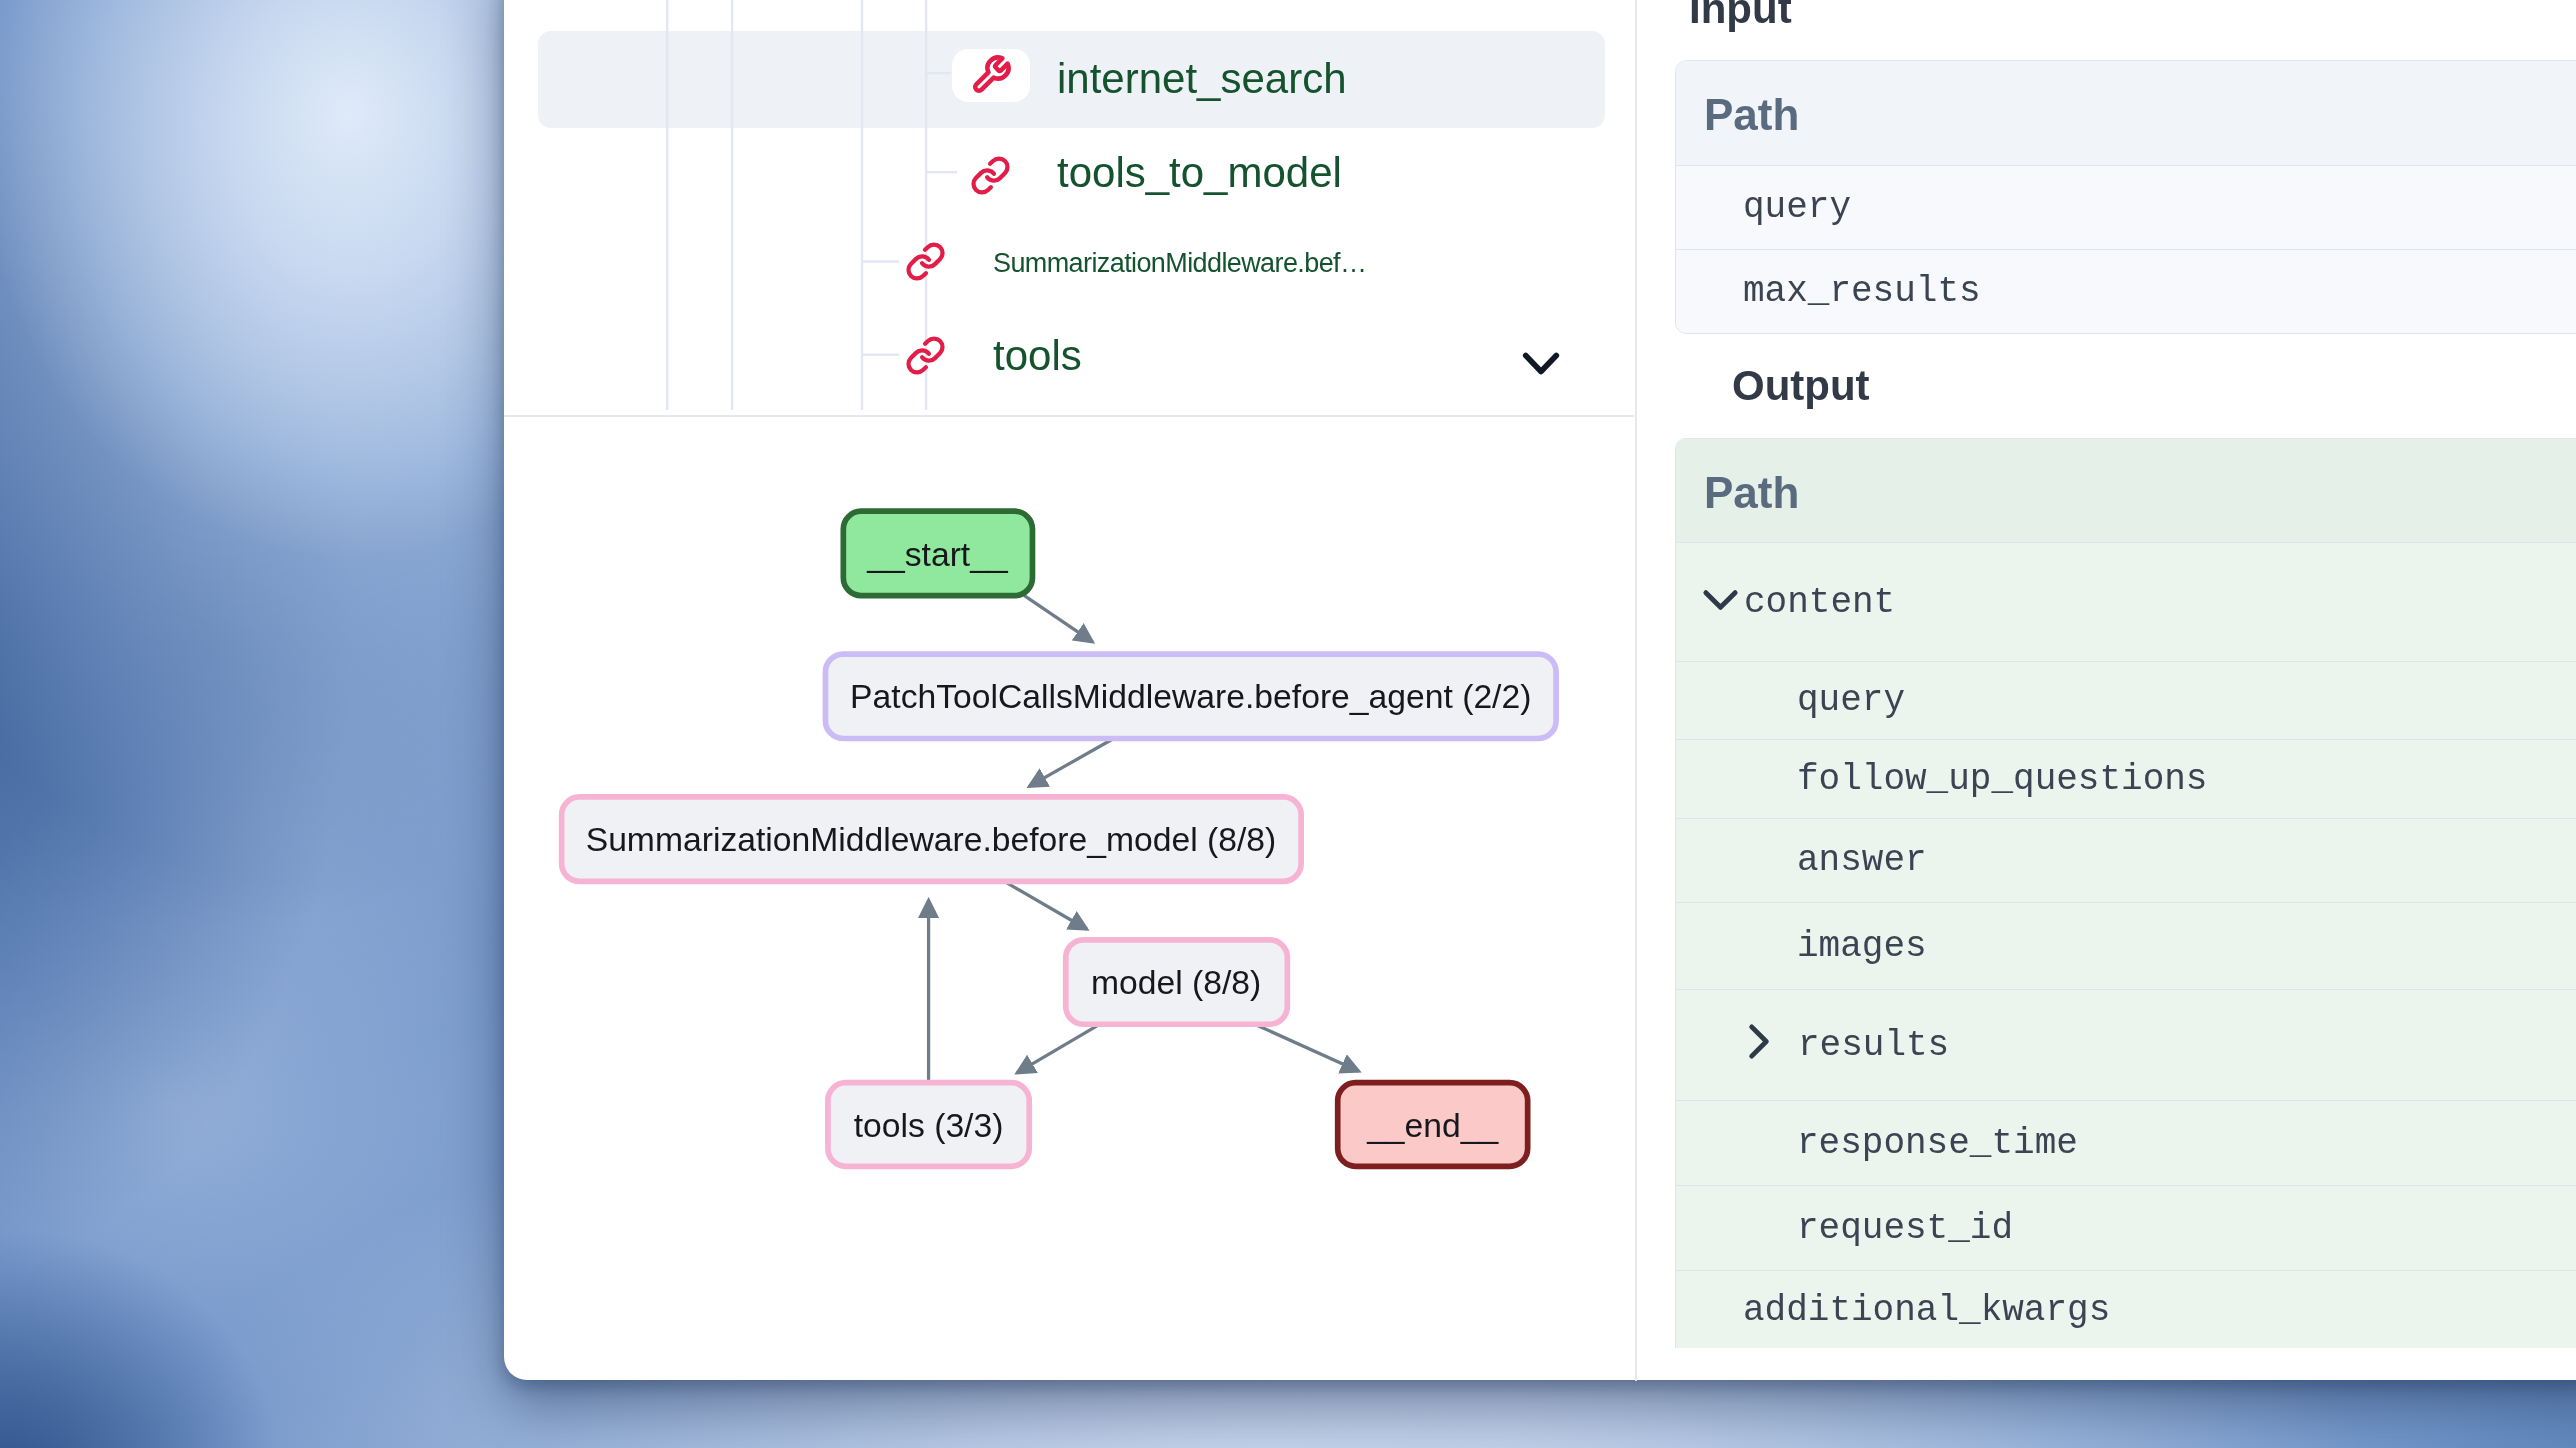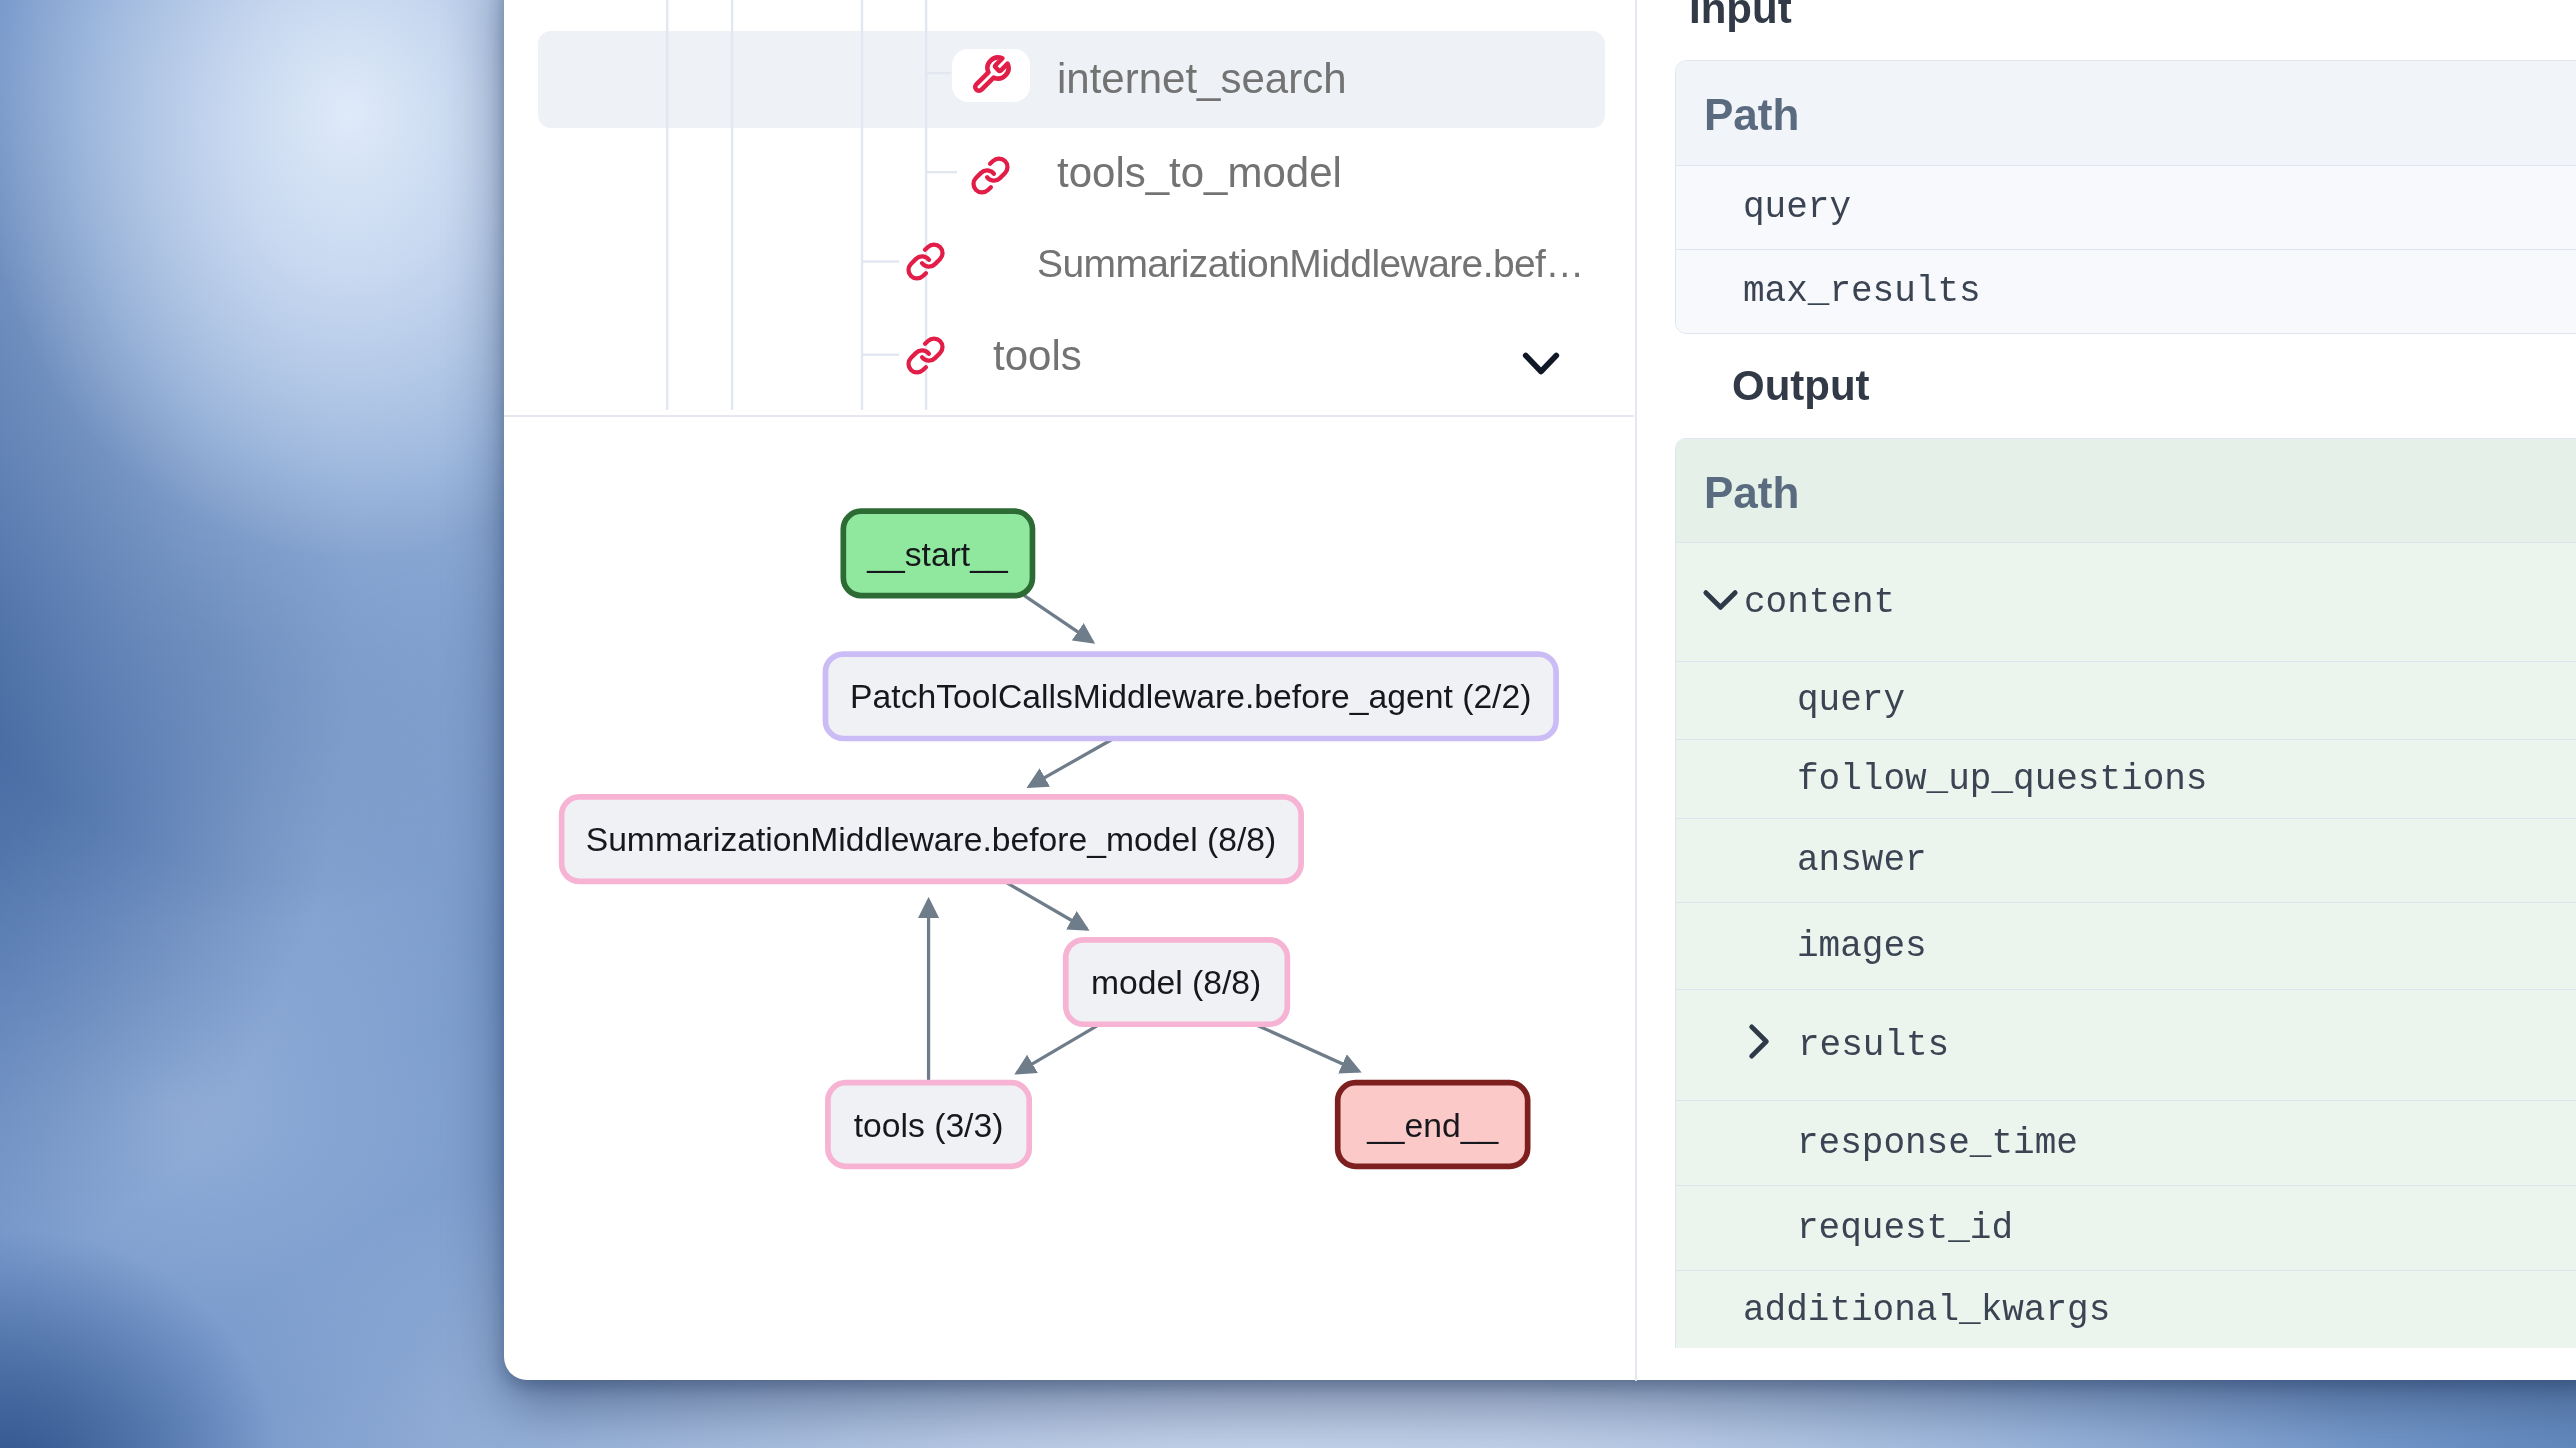--- a/index.html
+++ b/index.html
@@ -19,21 +19,21 @@
       radial-gradient(1056px 568px at 2777px 1722px, rgba(60,97,155,.65) 0%, rgba(60,97,155,0) 62%),
       linear-gradient(100deg, #6489c1 0%, #87a6d3 38%, #aec5e5 62%, #7c9fd0 88%, #6990c3 100%);
   }
   .win{position:absolute;left:504px;top:-49px;width:2120px;height:1429px;
        background:#ffffff;border-radius:23px;
        box-shadow:0 28px 57px rgba(22,42,80,.45), 0 6.5px 16px rgba(22,42,80,.3);}
   .abs{position:absolute;}
   
   .hl{position:absolute;left:538px;top:31px;width:1067px;height:97px;background:#eef1f6;border-radius:13px;}
   .badge{position:absolute;left:952px;top:49px;width:78px;height:53px;background:#ffffff;border-radius:16px;}
-  .tlabel{position:absolute;font-size:42px;line-height:49px;color:#737373;white-space:nowrap;}
+  .tlabel{position:absolute;font-size:42px;line-height:49px;color:#14532d;white-space:nowrap;}
   .sep{position:absolute;left:504px;top:415px;width:1130px;height:1.6px;background:#e5e8ee;}
   .vdiv{position:absolute;left:1635px;top:0px;width:1.6px;height:1381px;background:#e5e8ee;}
   
   .h1{position:absolute;font-size:42px;font-weight:bold;color:#323a47;white-space:nowrap;}
   .card{position:absolute;left:1675px;width:934px;border:1.6px solid #dfe6f0;border-radius:11.4px;overflow:hidden;box-sizing:border-box;}
   .chead{height:104px;display:flex;align-items:center;padding-left:28px;padding-top:4px;
          font-size:44px;font-weight:600;color:#5a6b7f;box-sizing:border-box;}
   .crow{display:flex;align-items:center;border-top:1.6px solid #dfe6f0;
         font-family:"Liberation Mono", monospace;font-size:36px;color:#3b4452;box-sizing:border-box;}
   .in .chead{background:#f1f5f9;}
@@ -81,21 +81,21 @@
     <path d="M10 13a5 5 0 0 0 7.54.54l3-3a5 5 0 0 0-7.07-7.07l-1.72 1.71"></path>
     <path d="M14 11a5 5 0 0 0-7.54-.54l-3 3a5 5 0 0 0 7.07 7.07l1.71-1.71"></path>
   </svg>
   <svg class="abs" style="left:905px;top:335px;" width="41" height="41" viewBox="0 0 24 24" fill="none" stroke="#e11d48" stroke-width="2.5" stroke-linecap="round" stroke-linejoin="round">
     <path d="M10 13a5 5 0 0 0 7.54.54l3-3a5 5 0 0 0-7.07-7.07l-1.72 1.71"></path>
     <path d="M14 11a5 5 0 0 0-7.54-.54l-3 3a5 5 0 0 0 7.07 7.07l1.71-1.71"></path>
   </svg>
 
   <div class="tlabel" style="left:1057px;top:54px;">internet_search</div>
   <div class="tlabel" style="left:1057px;top:148px;text-align:center;">tools_to_model</div>
-  <div class="tlabel" style="left:993px;top:239px;letter-spacing:-0.6px;font-size:39px;margin-left:44px;">SummarizationMiddleware.bef…</div>
+  <div class="tlabel" style="left:993px;top:239px;letter-spacing:-0.6px;font-size:27px;">SummarizationMiddleware.bef…</div>
   <div class="tlabel" style="left:993px;top:331px;">tools</div>
 
   <svg class="abs" style="left:1520px;top:349px;" width="42" height="29" viewBox="0 0 52 36" fill="none" stroke="#101826" stroke-width="7" stroke-linecap="round" stroke-linejoin="round">
     <polyline points="7,8 26,28 45,8"></polyline>
   </svg>
 
   <div class="sep"></div>
   <div class="vdiv"></div>
 
   <svg class="abs" style="left:504px;top:415px;" width="1130" height="966" viewBox="0 0 1392 1189" fill="none">

